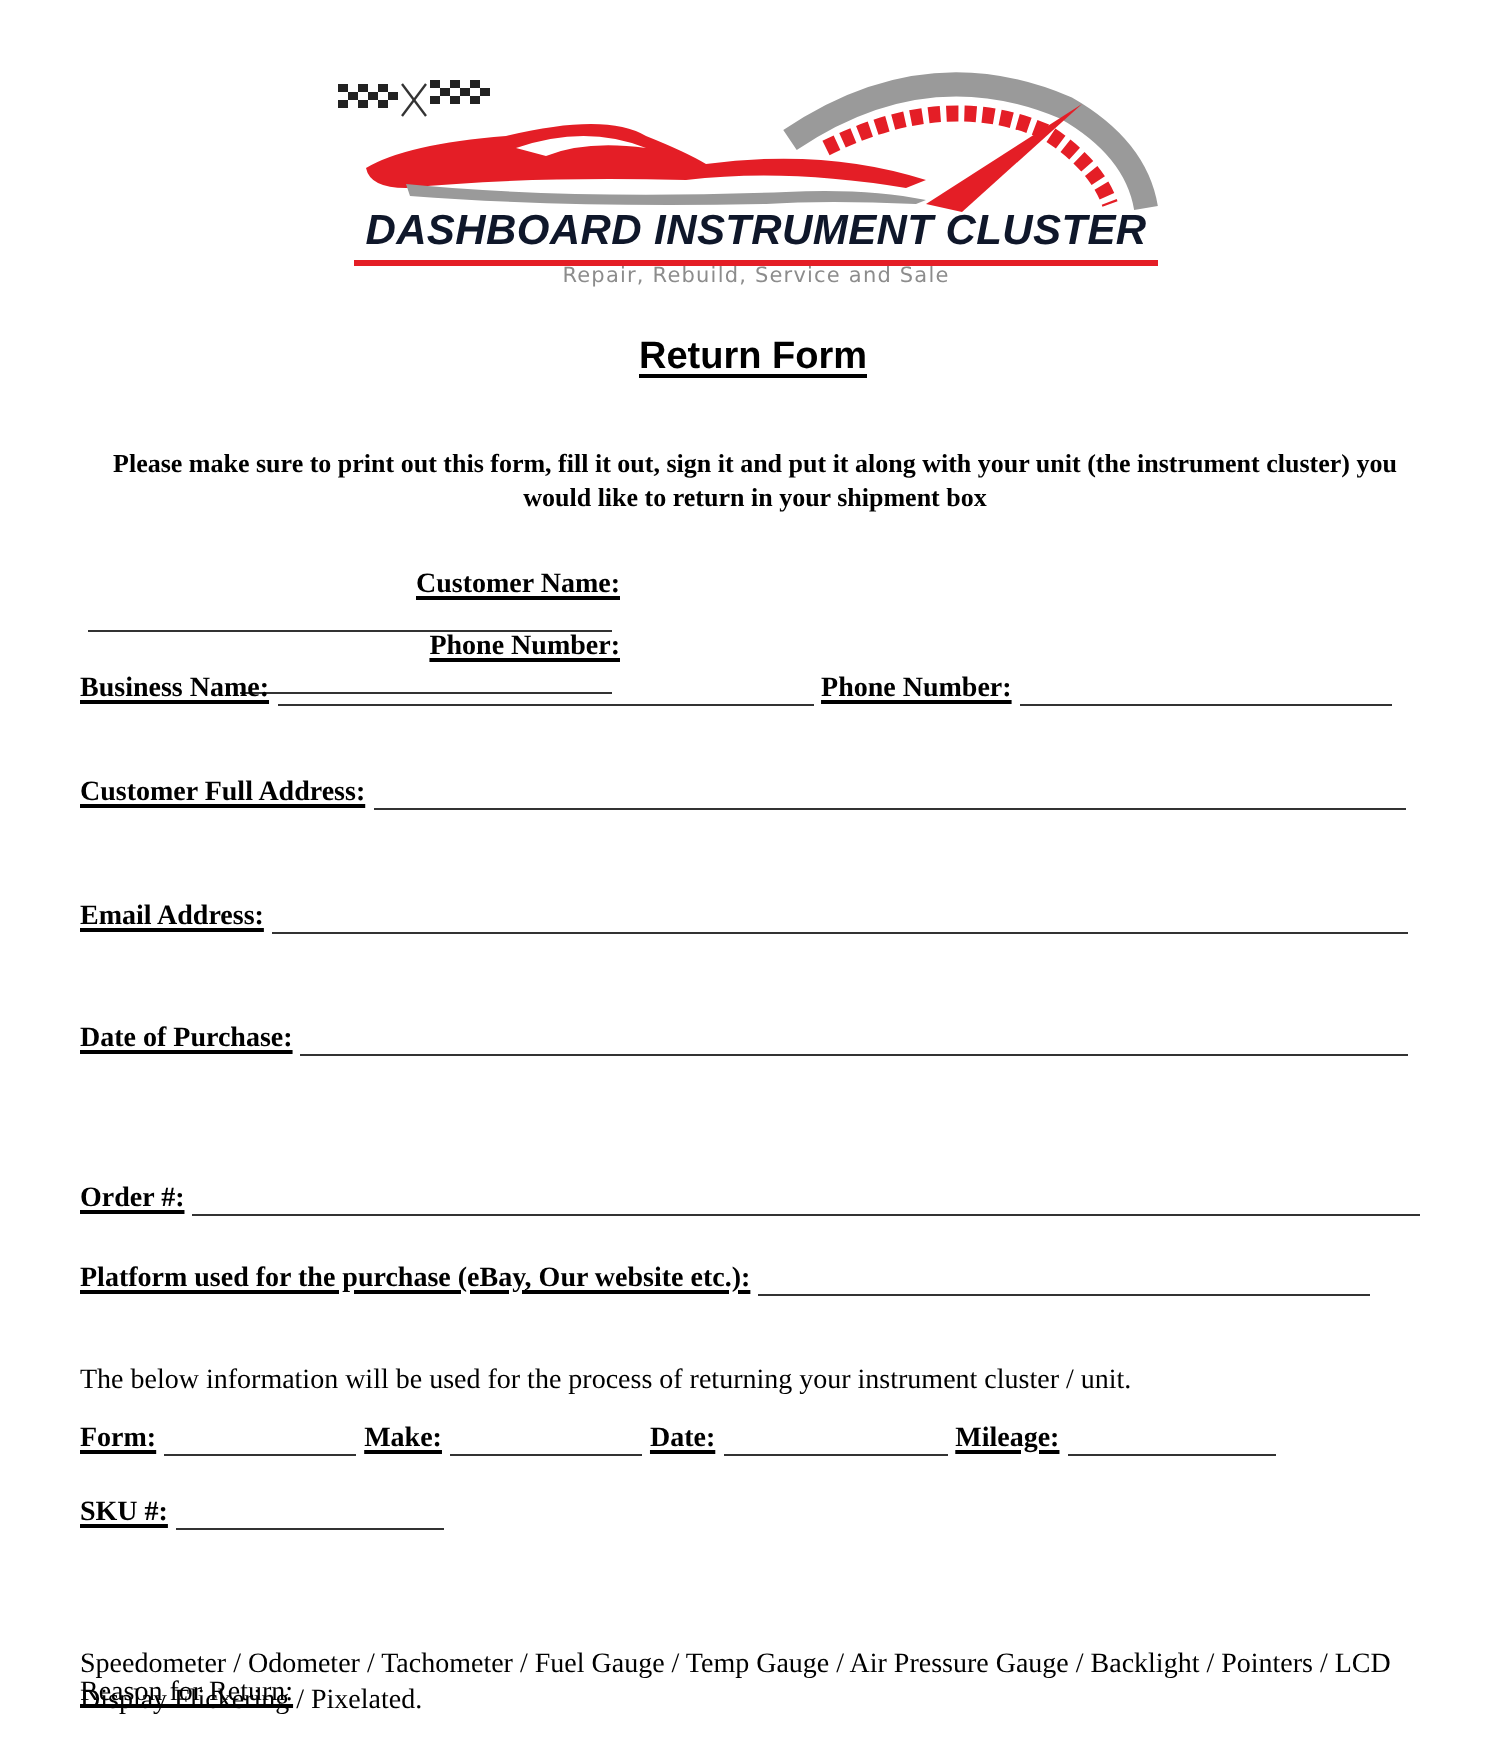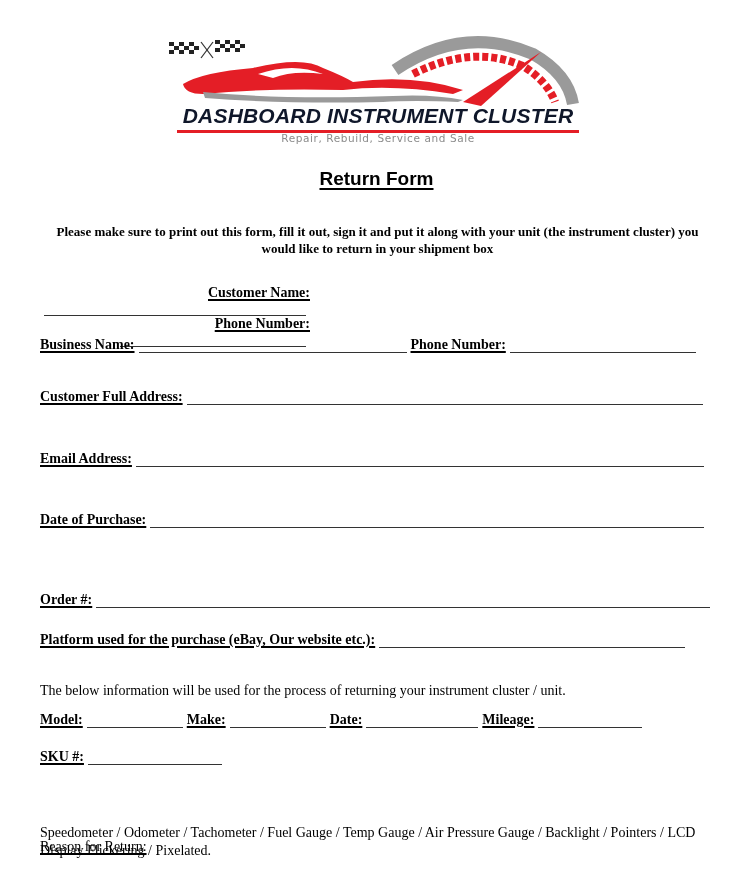--- a/index.html
+++ b/index.html
@@ -110,21 +110,21 @@
 </div>
 
 <div class="row" style="top:632px;">
   <span class="lbl">Platform used for the purchase (eBay, Our website etc.):</span>
   <span class="line" style="width:306px;"></span>
 </div>
 
 <div class="plain" style="top:683px;">The below information will be used for the process of returning your instrument cluster / unit.</div>
 
 <div class="row" style="top:712px;">
-  <span class="lbl">Model:</span>
+  <span class="lbl">Form:</span>
   <span class="line" style="width:96px;"></span>
   <span class="lbl">Make:</span>
   <span class="line" style="width:96px;"></span>
   <span class="lbl">Date:</span>
   <span class="line" style="width:112px;"></span>
   <span class="lbl">Mileage:</span>
   <span class="line" style="width:104px;"></span>
 </div>
 
 <div class="row" style="top:749px;">

